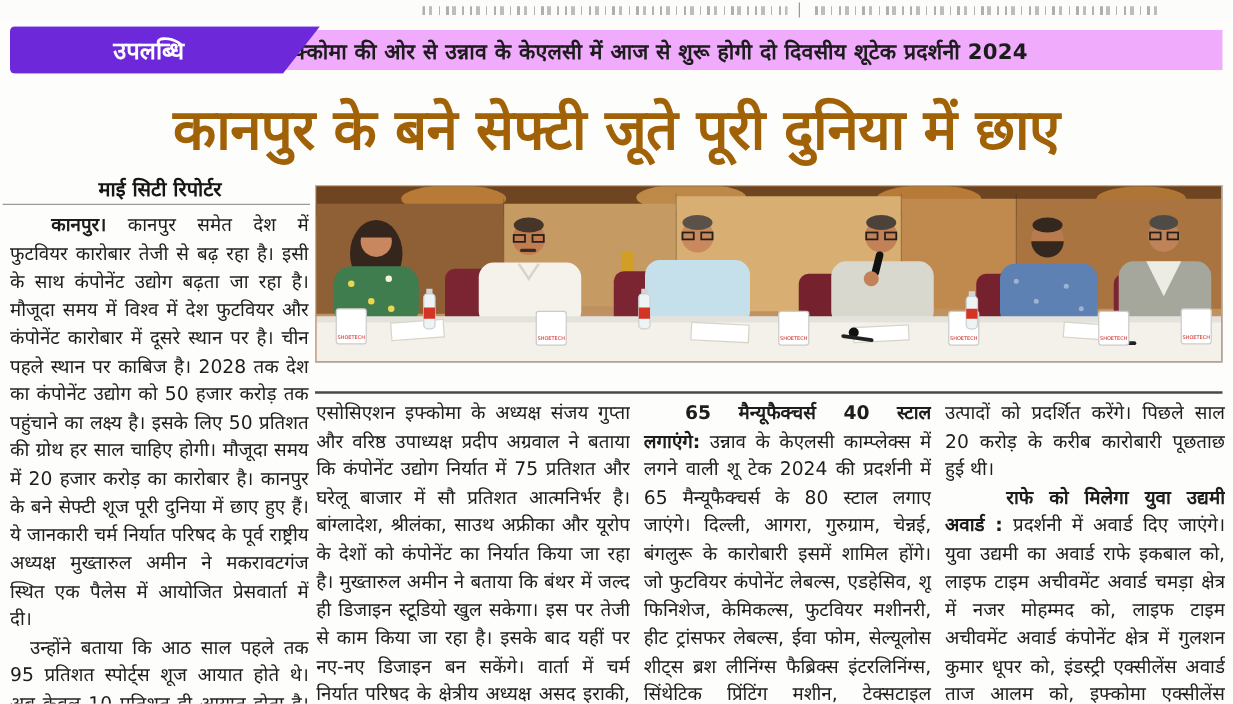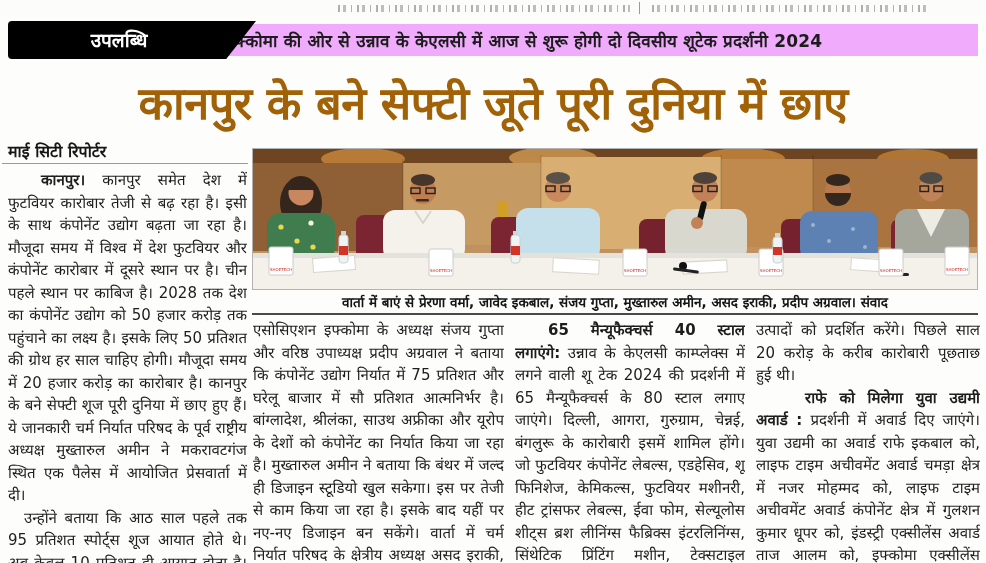--- a/index.html
+++ b/index.html
@@ -12,31 +12,31 @@
   .clip-frag { position:absolute; top:5px; height:7px; opacity:.55;
     background:repeating-linear-gradient(90deg,#6f6f6f 0 2px,transparent 2px 5px,#8a8a8a 5px 8px,transparent 8px 13px,#777 13px 14px,transparent 14px 19px); }
   .clip-frag.f1 { left:338px; width:292px; }
   .clip-frag.f2 { left:652px; width:278px; }
   .clip-divider { position:absolute; left:639px; top:2px; width:1px; height:12px; background:#9a9a9a; }
 
   
   .band { position:absolute; left:226px; top:24px; width:752px; height:32px; background:#f0abfc;
           display:flex; align-items:center; }
   .band-text { font-size:17px; font-weight:bold; color:#1c1c1c; letter-spacing:.2px; }
-  .badge { position:absolute; left:8px; top:21px; width:248px; height:38px; background:#000000;
+  .badge { position:absolute; left:8px; top:21px; width:248px; height:38px; background:#6d28d9;
            clip-path:polygon(0 0,100% 0,88% 100%,0 100%); border-radius:4px 0 0 4px;
            display:flex; align-items:center; justify-content:center; }
   .badge-text { color:#fff; font-size:19px; font-weight:bold; padding-right:26px; }
 
   
   .headline { position:absolute; left:4px; top:60px; width:978px; height:82px;
               display:flex; align-items:center; justify-content:center;
               font-size:45px; font-weight:bold; color:#a16207; letter-spacing:-.5px; white-space:nowrap; }
 
-  .byline { position:absolute; left:8px; top:140px; width:240px; font-size:16px; font-weight:bold; color:#161616; }
+  .byline { position:absolute; left:8px; top:140px; width:240px; font-size:16px; font-weight:bold; color:#161616;text-align:center; }
   .byline-rule { position:absolute; left:2px; top:163px; width:246px; height:1px; background:#9b9b9b; }
 
   
   .col { position:absolute; font-size:15px; line-height:1.5; color:#1d1d1d; text-align:justify; }
   .col p { margin:0; }
   .col p + p { text-indent:16px; }
   .col1 { left:8px;  top:169px; width:239px; height:394px; overflow:hidden; }
   .col2 { left:253px; top:319px; width:251px; height:244px; overflow:hidden; }
   .col3 { left:515px; top:319px; width:230px; height:244px; overflow:hidden; }
   .col4 { left:756px; top:319px; width:224px; height:244px; overflow:hidden; }
@@ -222,21 +222,20 @@
           </g>
         <g>
             <rect x="520" y="88" width="9" height="26" rx="3" fill="#eef3f4" stroke="#c9d2d4"></rect>
             <rect x="520" y="98" width="9" height="8" fill="#d33426"></rect>
             <rect x="522" y="84" width="5" height="4" fill="#cfd4d6"></rect>
           </g>
       </g>
     </svg>
   </div>
 
-  <div class="caption">वार्ता में बाएं से प्रेरणा वर्मा, जावेद इकबाल, संजय गुप्ता, मुख्तारुल अमीन, असद इराकी, प्रदीप अग्रवाल। संवाद</div>
   <div class="caption-rule"></div>
 
   <div class="col col2">
     <p><span>एसोसिएशन इफ्कोमा के अध्यक्ष संजय गुप्ता और वरिष्ठ उपाध्यक्ष प्रदीप अग्रवाल ने बताया कि कंपोनेंट उद्योग निर्यात में 75 प्रतिशत और घरेलू बाजार में सौ प्रतिशत आत्मनिर्भर है। बांग्लादेश, श्रीलंका, साउथ अफ्रीका और यूरोप के देशों को कंपोनेंट का निर्यात किया जा रहा है। मुख्तारुल अमीन ने बताया कि बंथर में जल्द ही डिजाइन स्टूडियो खुल सकेगा। इस पर तेजी से काम किया जा रहा है। इसके बाद यहीं पर नए-नए डिजाइन बन सकेंगे। वार्ता में चर्म निर्यात परिषद के क्षेत्रीय अध्यक्ष असद इराकी, पूर्व अध्यक्ष जावेद</span></p>
   </div>
 
   <div class="col col3">
     <p><span class="runin">65 मैन्यूफैक्चर्स 40 स्टाल लगाएंगे:</span>
        <span>उन्नाव के केएलसी काम्प्लेक्स में लगने वाली शू टेक 2024 की प्रदर्शनी में 65 मैन्यूफैक्चर्स के 80 स्टाल लगाए जाएंगे। दिल्ली, आगरा, गुरुग्राम, चेन्नई, बंगलुरू के कारोबारी इसमें शामिल होंगे। जो फुटवियर कंपोनेंट लेबल्स, एडहेसिव, शू फिनिशेज, केमिकल्स, फुटवियर मशीनरी, हीट ट्रांसफर लेबल्स, ईवा फोम, सेल्यूलोस शीट्स ब्रश लीनिंग्स फैब्रिक्स इंटरलिनिंग्स, सिंथेटिक प्रिंटिंग मशीन, टेक्सटाइल लैमिनेटेड फैब्रिक्स, धागा एवं अन्य</span></p>
   </div>

